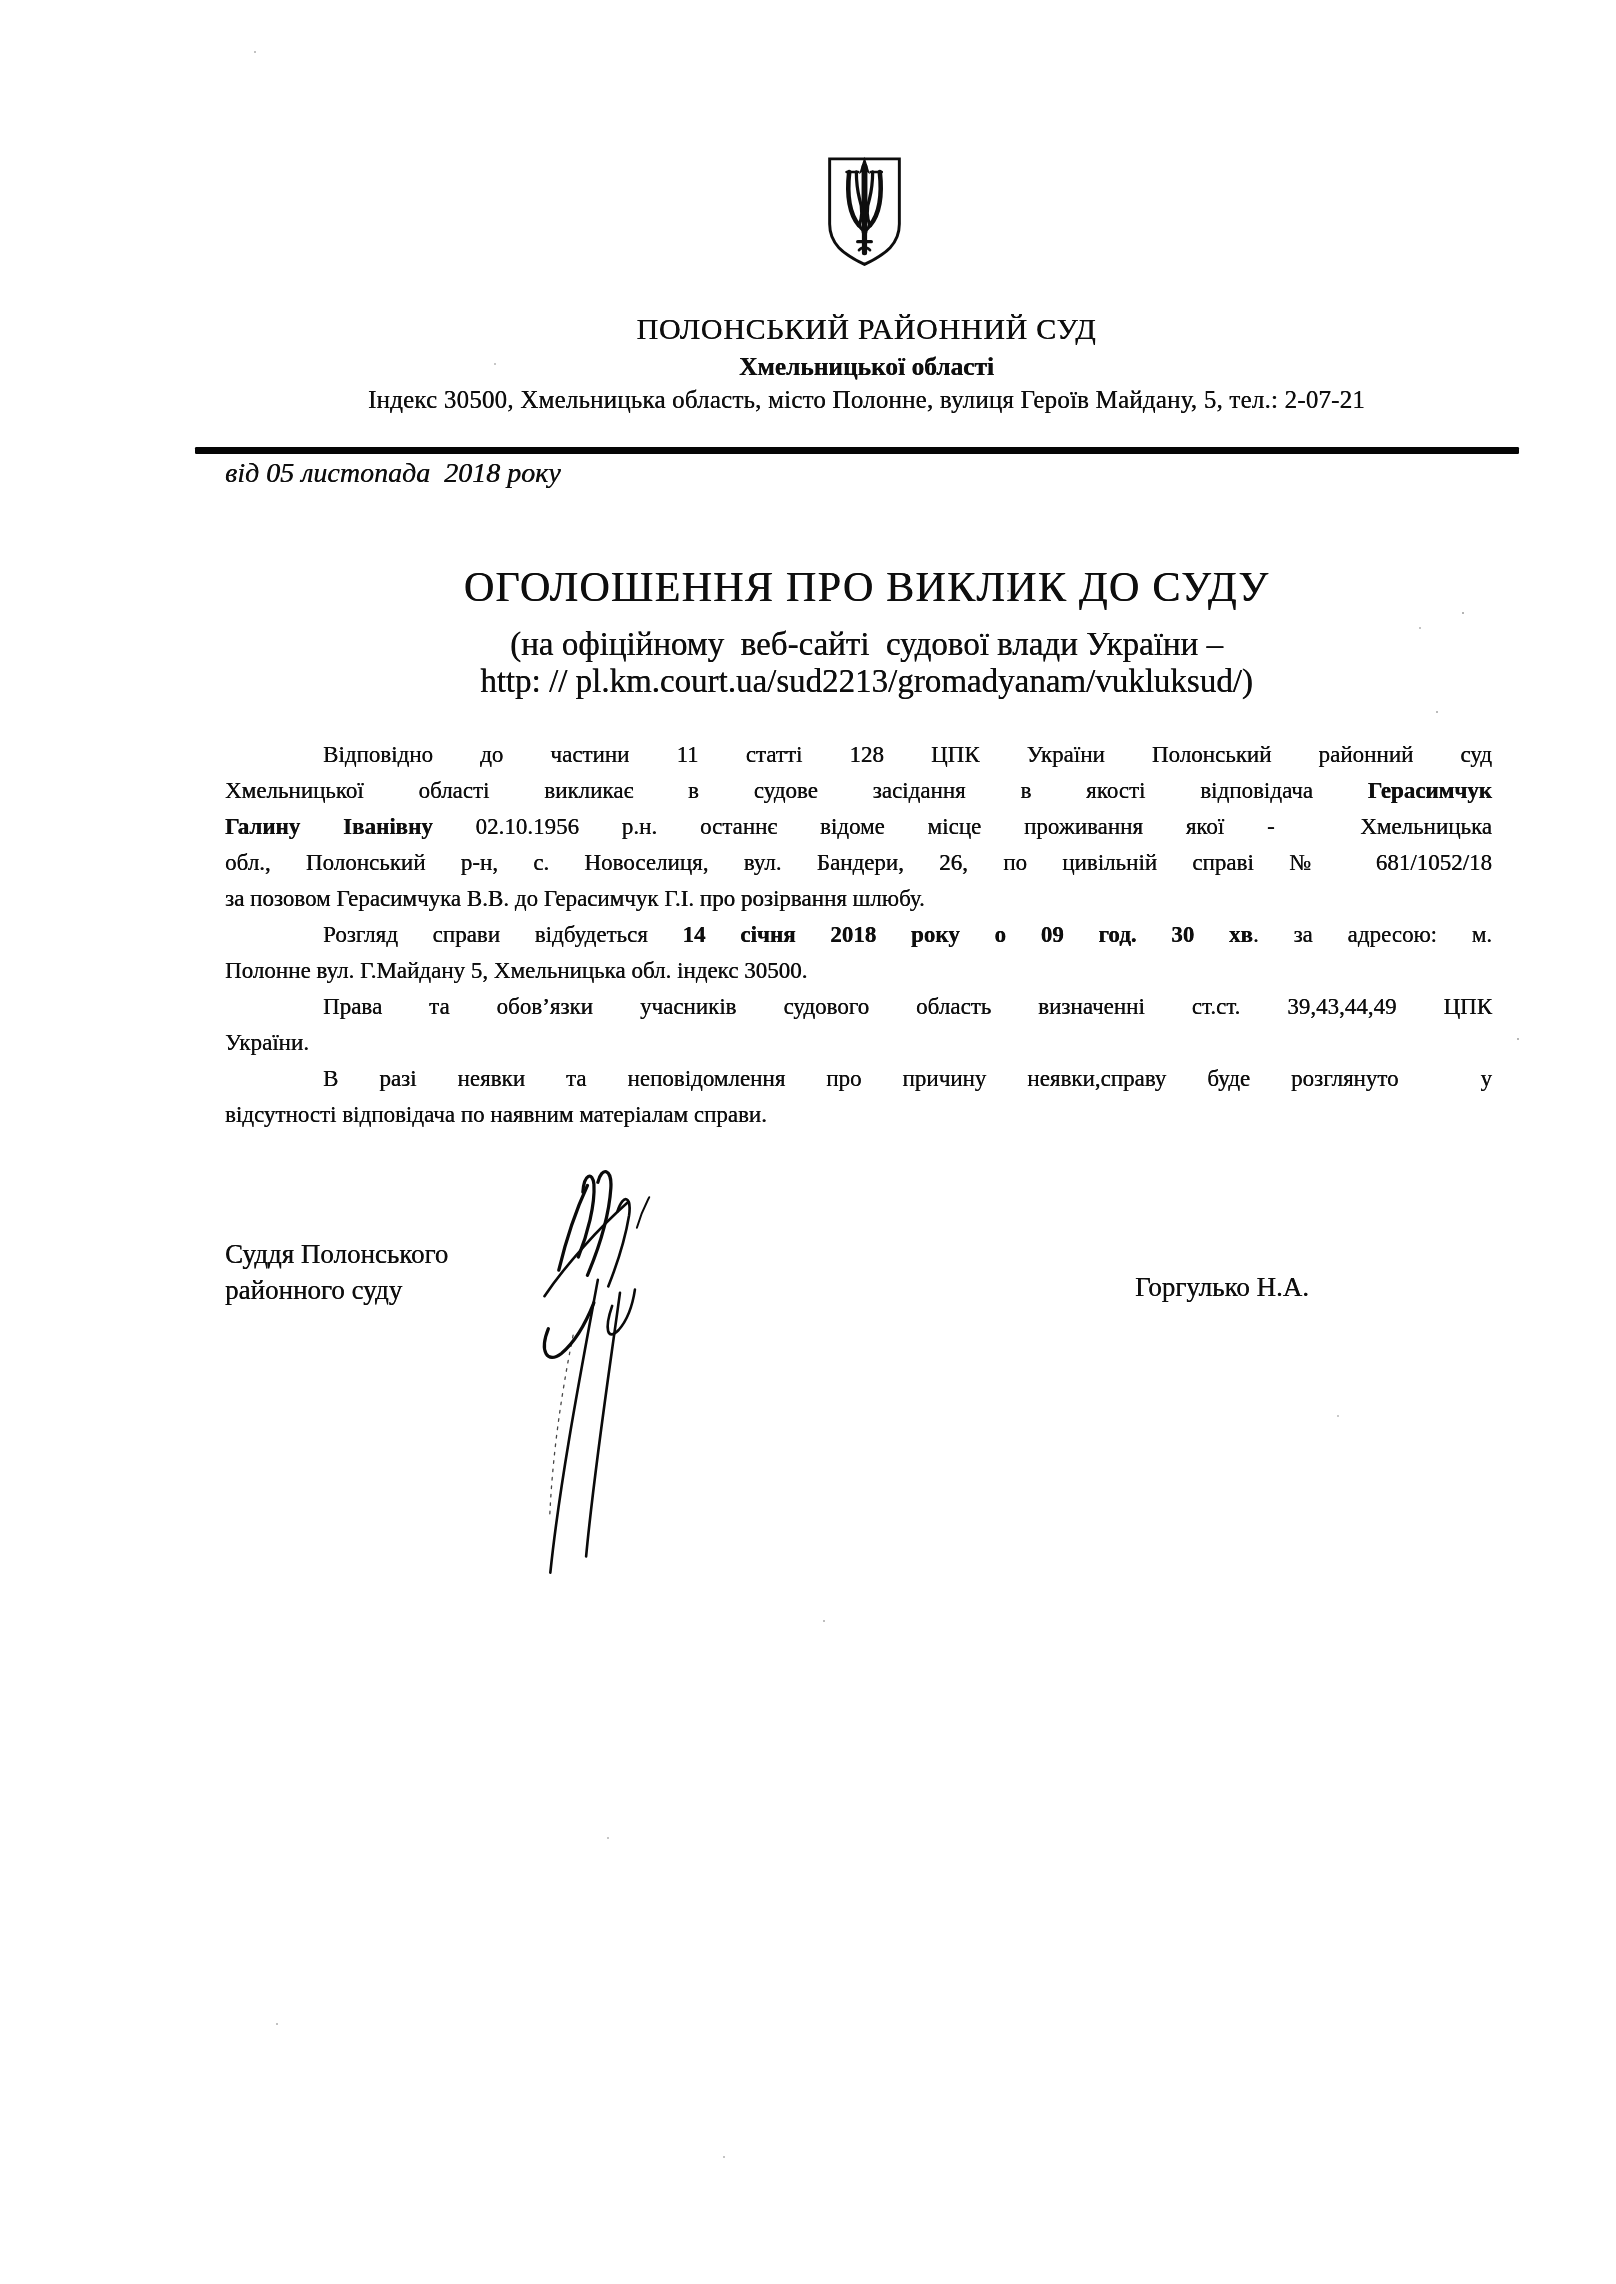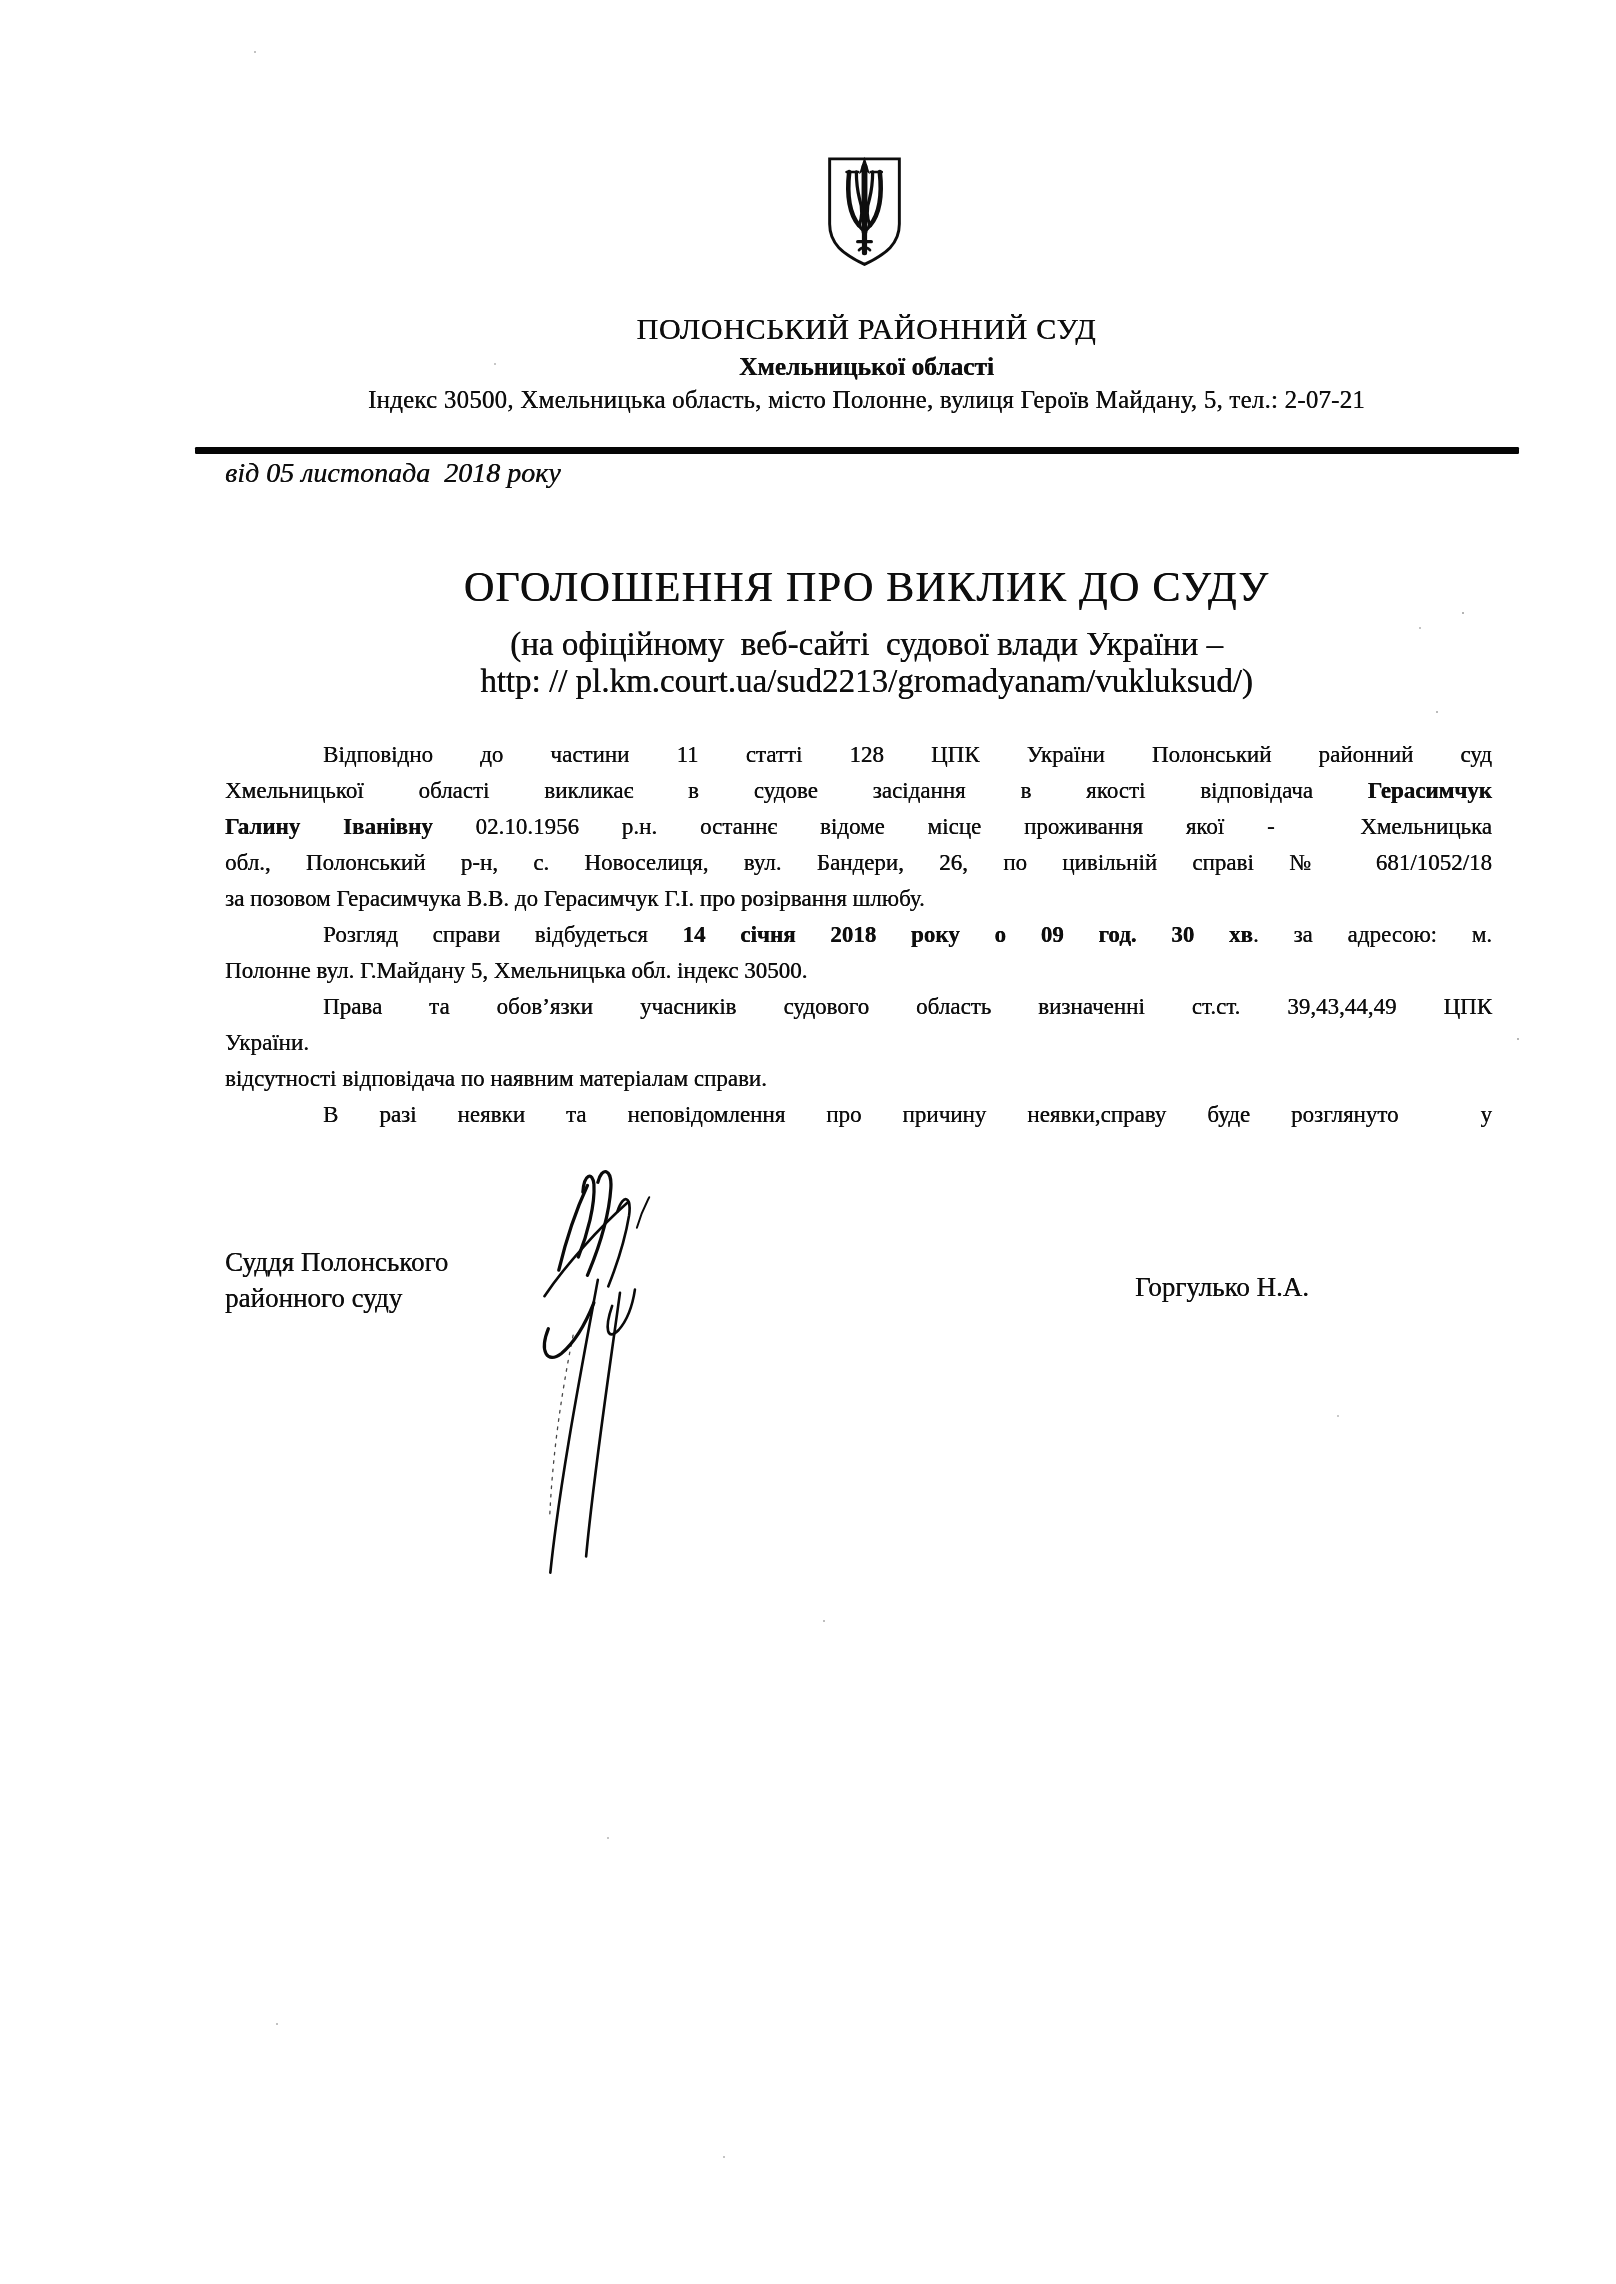--- a/index.html
+++ b/index.html
@@ -54,21 +54,20 @@
   }
   .line{display:block;}
   .line.indent{text-indent:98px;}
   .line.justify{text-align:justify;text-align-last:justify;}
   .line b{font-weight:bold;}
 
   .sig-role{
     position:absolute;left:225px;top:1236px;
     font-size:27px;line-height:36px;
     text-shadow:0.3px 0 currentColor;
-    margin-top:8px;
   }
   .sig-name{
     position:absolute;left:1135px;top:1272px;
     font-size:27px;text-shadow:0.3px 0 currentColor;
   }
   .emblem{position:absolute;left:823px;top:155px;}
   .signature-svg{position:absolute;left:521px;top:1166px;}
 
   
   .speck{
@@ -133,22 +132,22 @@
       </div>
       <div>
         <div class="line indent justify"><span>Розгляд справи відбудеться </span><b>14 січня 2018 року о 09 год. 30 хв</b><span>. за адресою: м.</span></div>
         <div class="line"><span>Полонне вул. Г.Майдану 5, Хмельницька обл. індекс 30500.</span></div>
       </div>
       <div>
         <div class="line indent justify"><span>Права та обов’язки учасників судового область визначенні ст.ст. 39,43,44,49 ЦПК</span></div>
         <div class="line"><span>України.</span></div>
       </div>
       <div>
+        <div class="line indent justify"><span>В разі неявки та неповідомлення про причину неявки,справу буде розглянуто&nbsp; у</span></div>
         <div class="line"><span>відсутності відповідача по наявним матеріалам справи.</span></div>
-        <div class="line indent justify"><span>В разі неявки та неповідомлення про причину неявки,справу буде розглянуто&nbsp; у</span></div>
       </div>
     </div>
 
   <svg class="signature-svg" width="140" height="423" viewBox="0 0 215 650" aria-hidden="true">
     <g stroke="#0a0a0a" fill="none" stroke-linecap="round">
       <path d="M58,160 C70,110 88,60 102,30" stroke-width="5"></path>
       <path d="M95,40 C97,12 110,8 112,28 C114,60 102,105 88,140" stroke-width="5"></path>
       <path d="M118,25 C124,0 140,4 138,34 C135,80 118,130 102,168" stroke-width="5"></path>
       <path d="M148,70 C158,40 170,48 166,76 C160,112 148,150 134,185" stroke-width="4"></path>
       <path d="M36,200 C70,150 120,95 165,55" stroke-width="4"></path>

